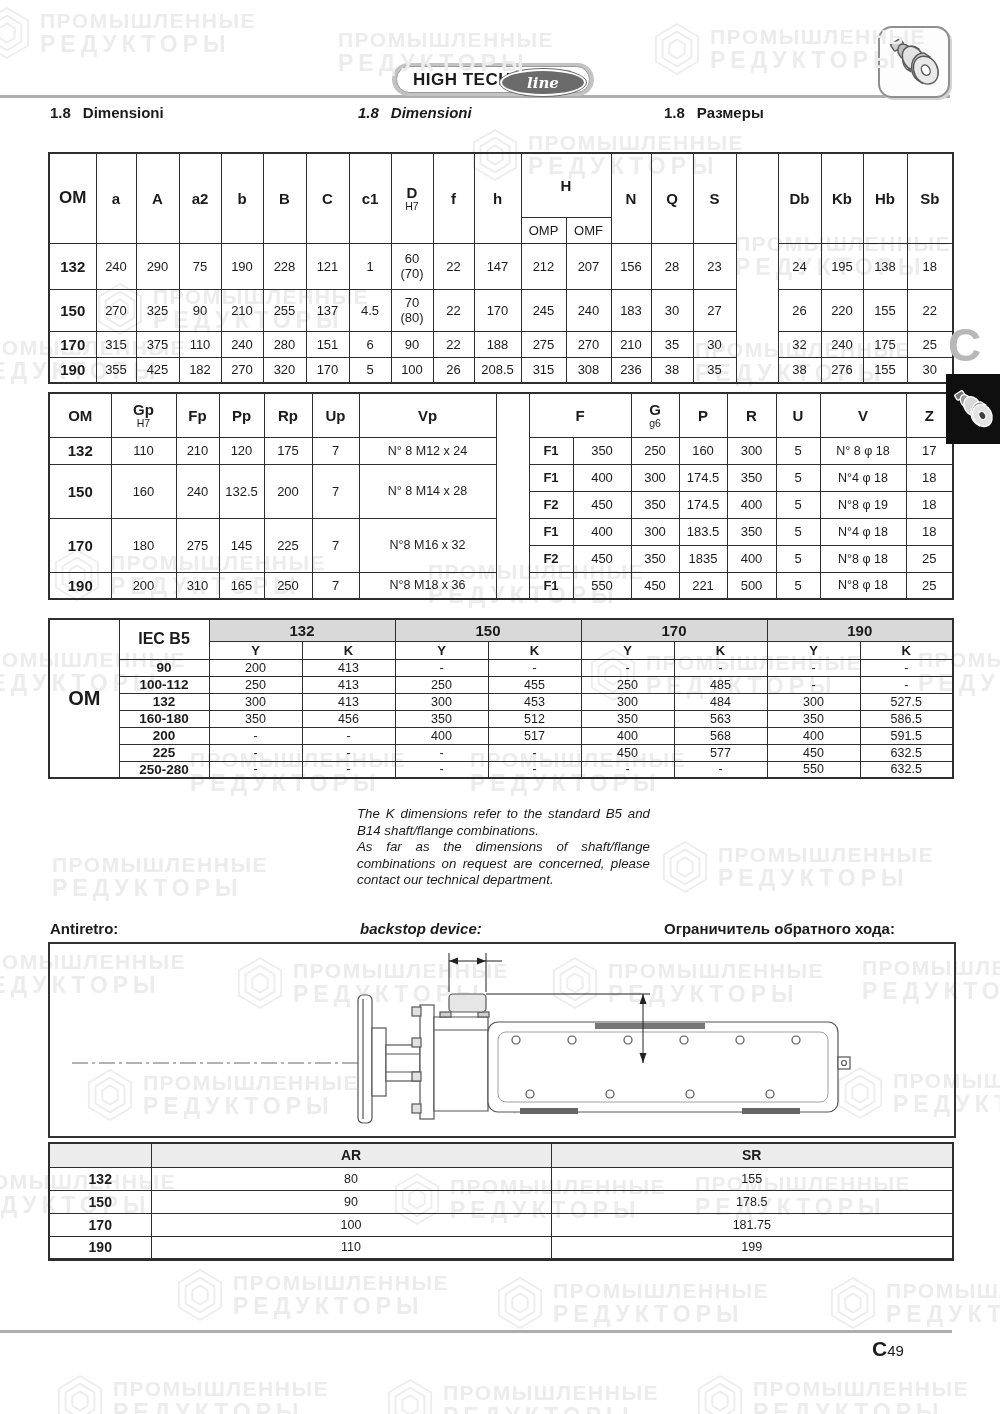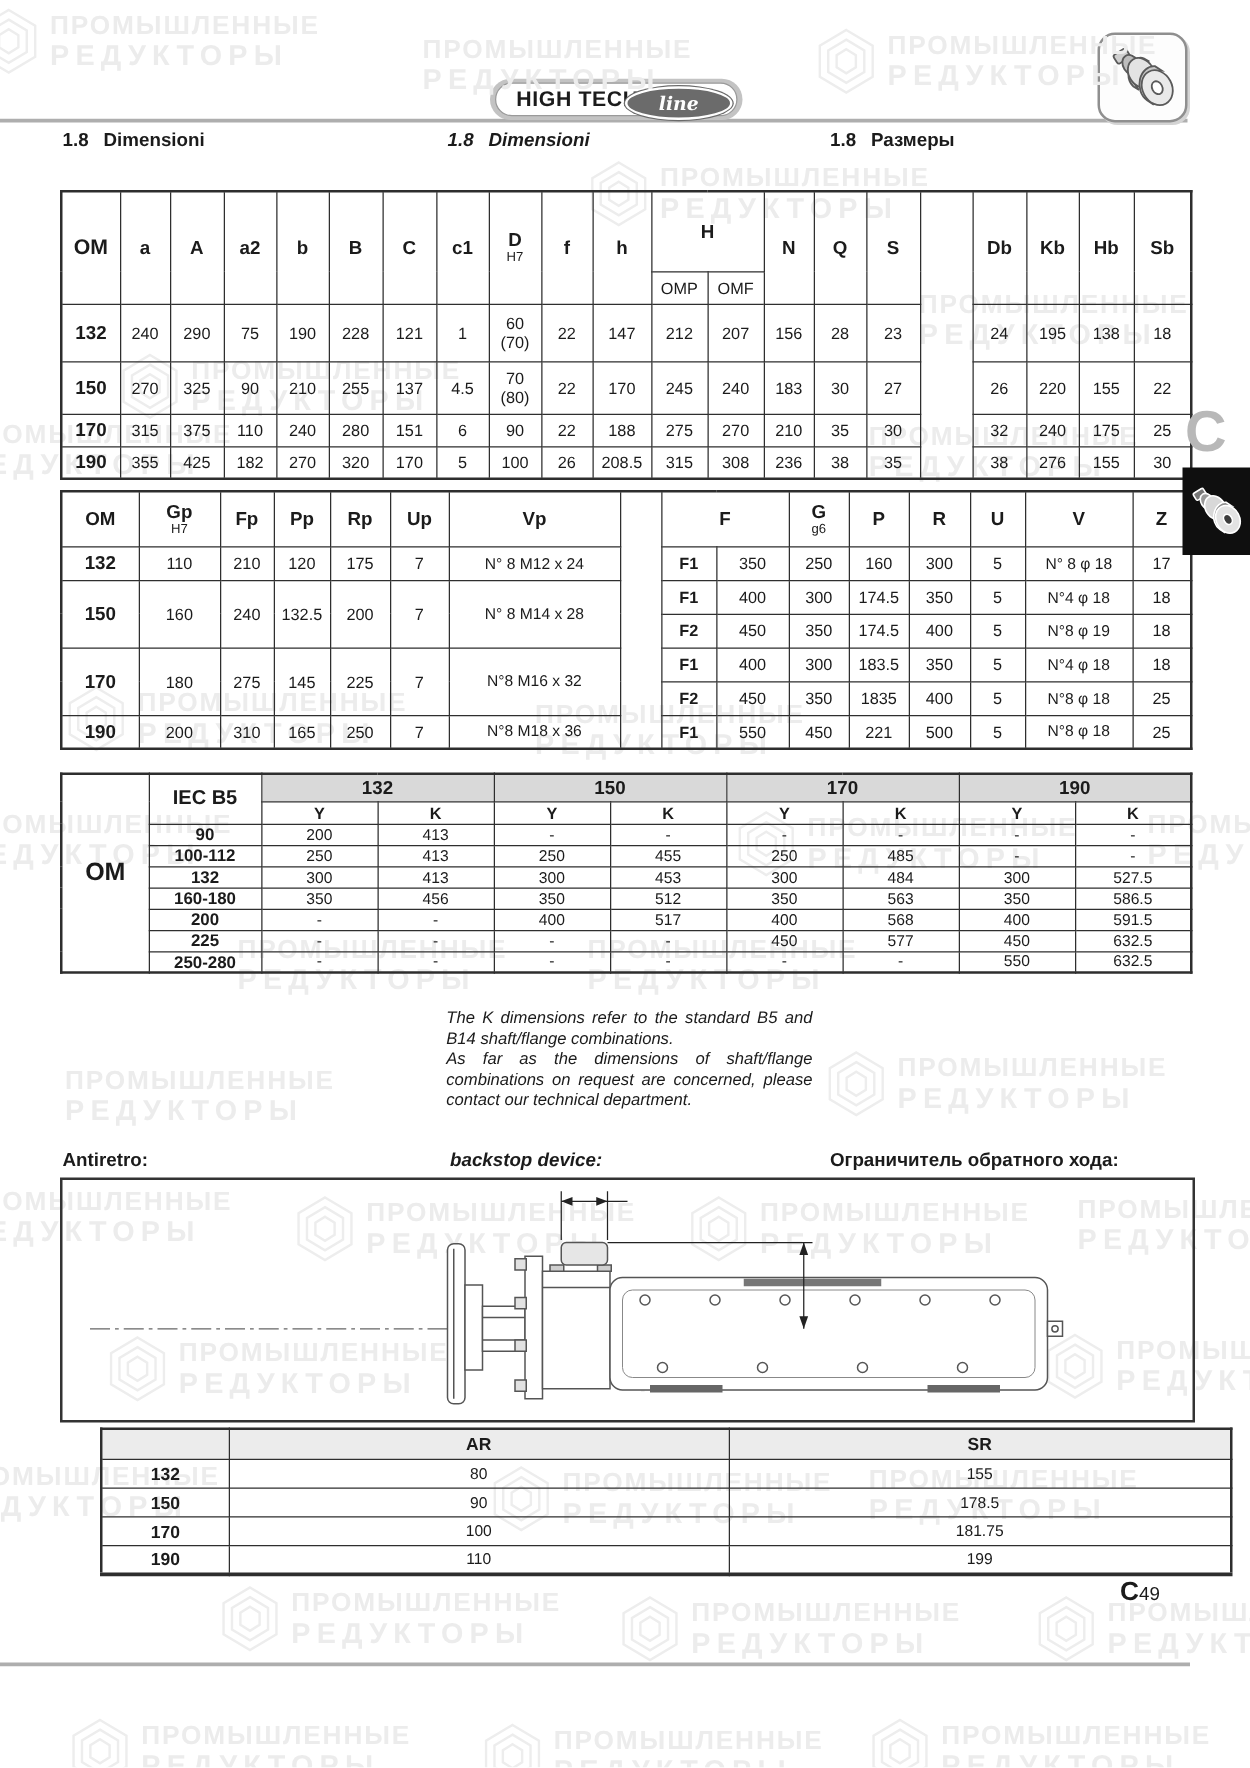--- a/index.html
+++ b/index.html
@@ -44,40 +44,40 @@
   .t1 th.om{font-size:17px;}
   .t2{left:48px;top:392px;width:904px;}
   .t2 td.vp{font-size:12.5px;}
   .t3{left:48px;top:618px;width:904px;}
   .t3 td{font-size:12.5px;}
   .t3 th.om{font-size:20px;font-weight:bold;}
   .t3 th.iec{font-size:16px;font-weight:bold;}
   .t3 th.grp{background:#d9d9d9;font-weight:bold;font-size:15px;}
   .t3 th.sub{font-weight:bold;font-size:13px;}
   .t3 th.rlab{font-weight:bold;font-size:13.5px;}
-  .t4{left:48px;top:1142px;width:904px;border-bottom-width:3px;margin-left:32px;}
+  .t4{left:48px;top:1142px;width:904px;border-bottom-width:3px;}
   .t4 th.colh{background:#ececec;font-weight:bold;font-size:14px;}
   .t4 th.rowlab{font-size:14px;}
   .t4 td{font-size:12.5px;}
   
   .note{position:absolute;top:806px;width:293px;font-size:13.3px;line-height:16.5px;
         text-align:justify;white-space:pre-line;z-index:1;}
   .note.en{font-style:italic;}
   .bslabel{position:absolute;top:920px;font-size:15px;font-weight:bold;z-index:1;}
   .bslabel.en{font-style:italic;}
   
   .draw{position:absolute;left:48px;top:942px;width:904px;height:192px;
         border:2px solid #333;z-index:1;}
   .dimtxt{font-size:13px;fill:#111;font-family:"Liberation Sans",sans-serif;}
   
   .tabC{position:absolute;left:948px;top:320px;font-size:46px;font-weight:bold;
         color:#b8b8b8;z-index:1;line-height:50px;}
   .tabBox{position:absolute;left:946px;top:374px;width:54px;height:70px;background:#0f0f0f;
         display:flex;align-items:center;justify-content:center;z-index:1;}
-  .pnum{position:absolute;left:872px;top:1262px;width:80px;text-align:center;z-index:1;}
+  .pnum{position:absolute;left:872px;top:1337px;width:80px;text-align:left;z-index:1;}
   .pnum .c{font-size:21px;font-weight:bold;}
   .pnum .n{font-size:15px;}
 </style>
 </head>
 <body>
 
 <div class="page">
 
   <div class="hline"></div>
   <div class="pill">

